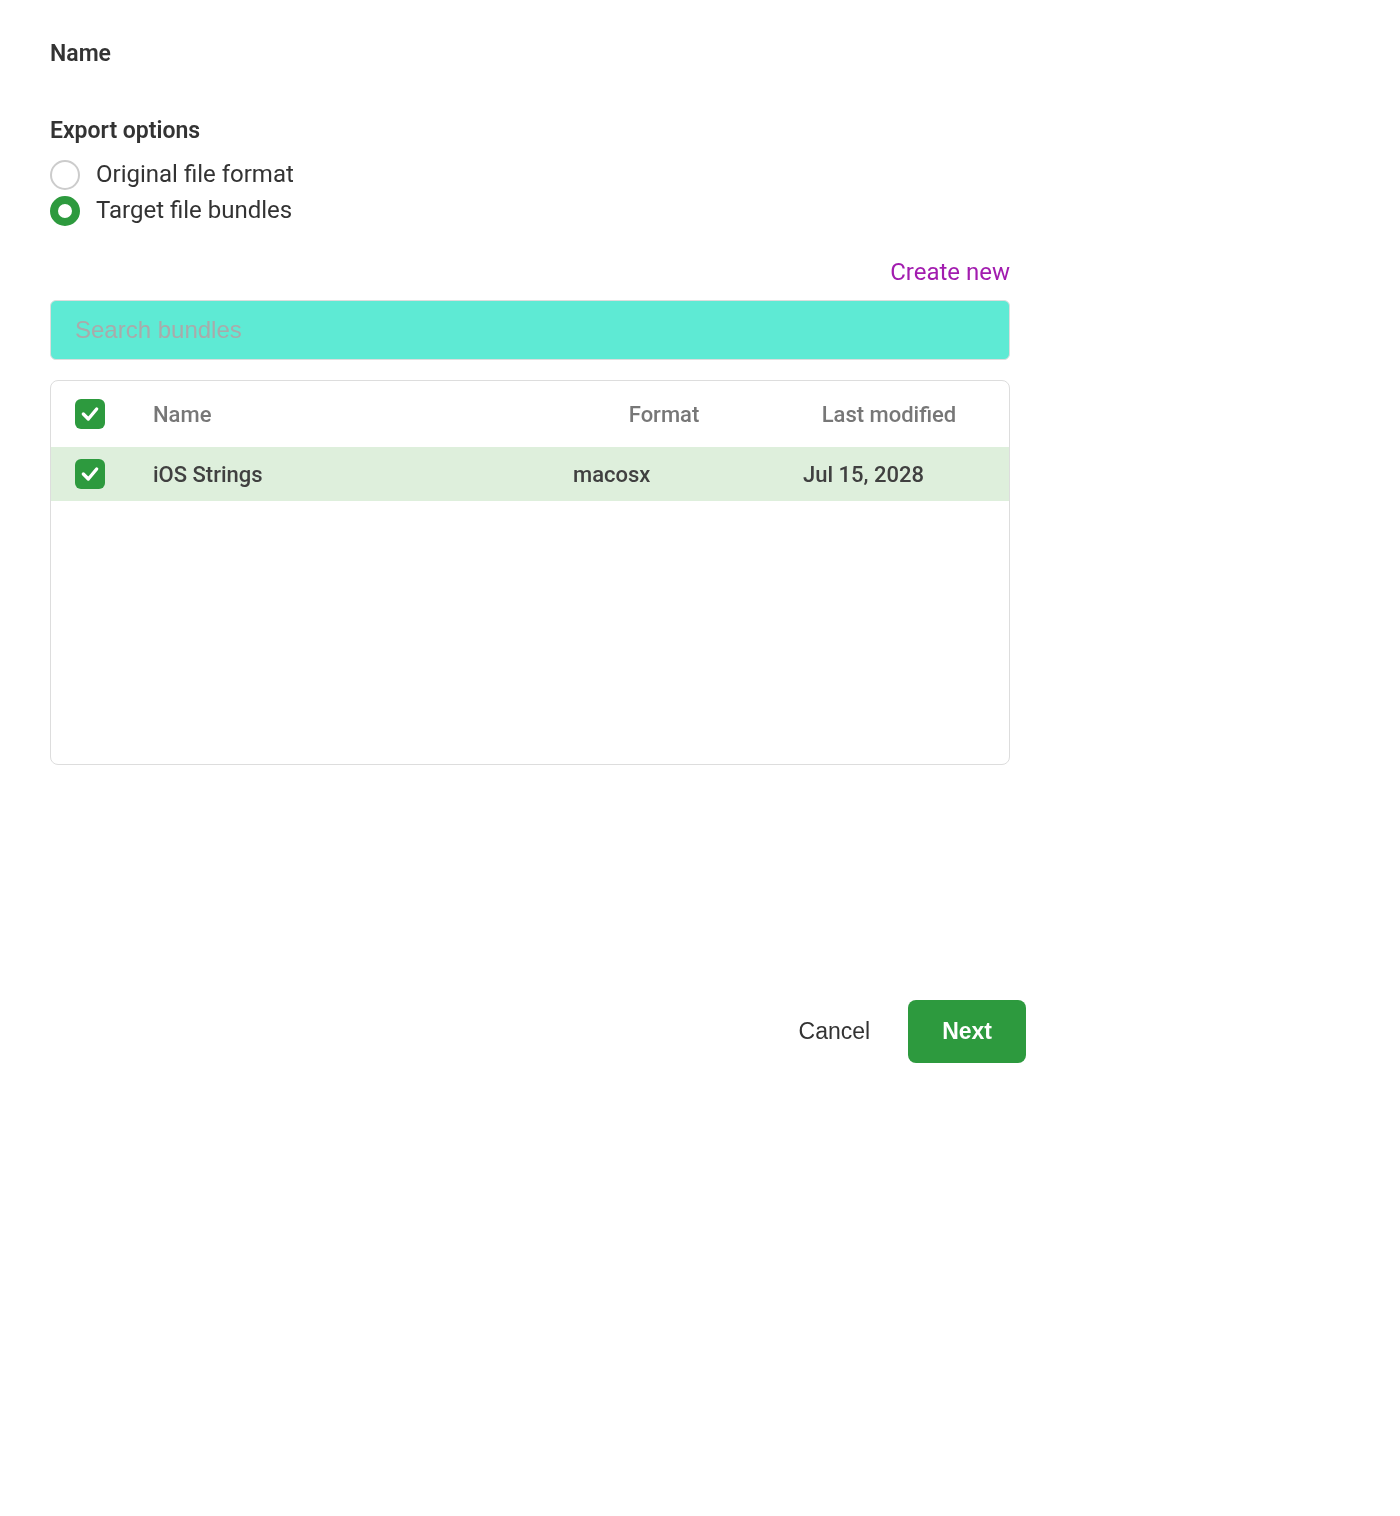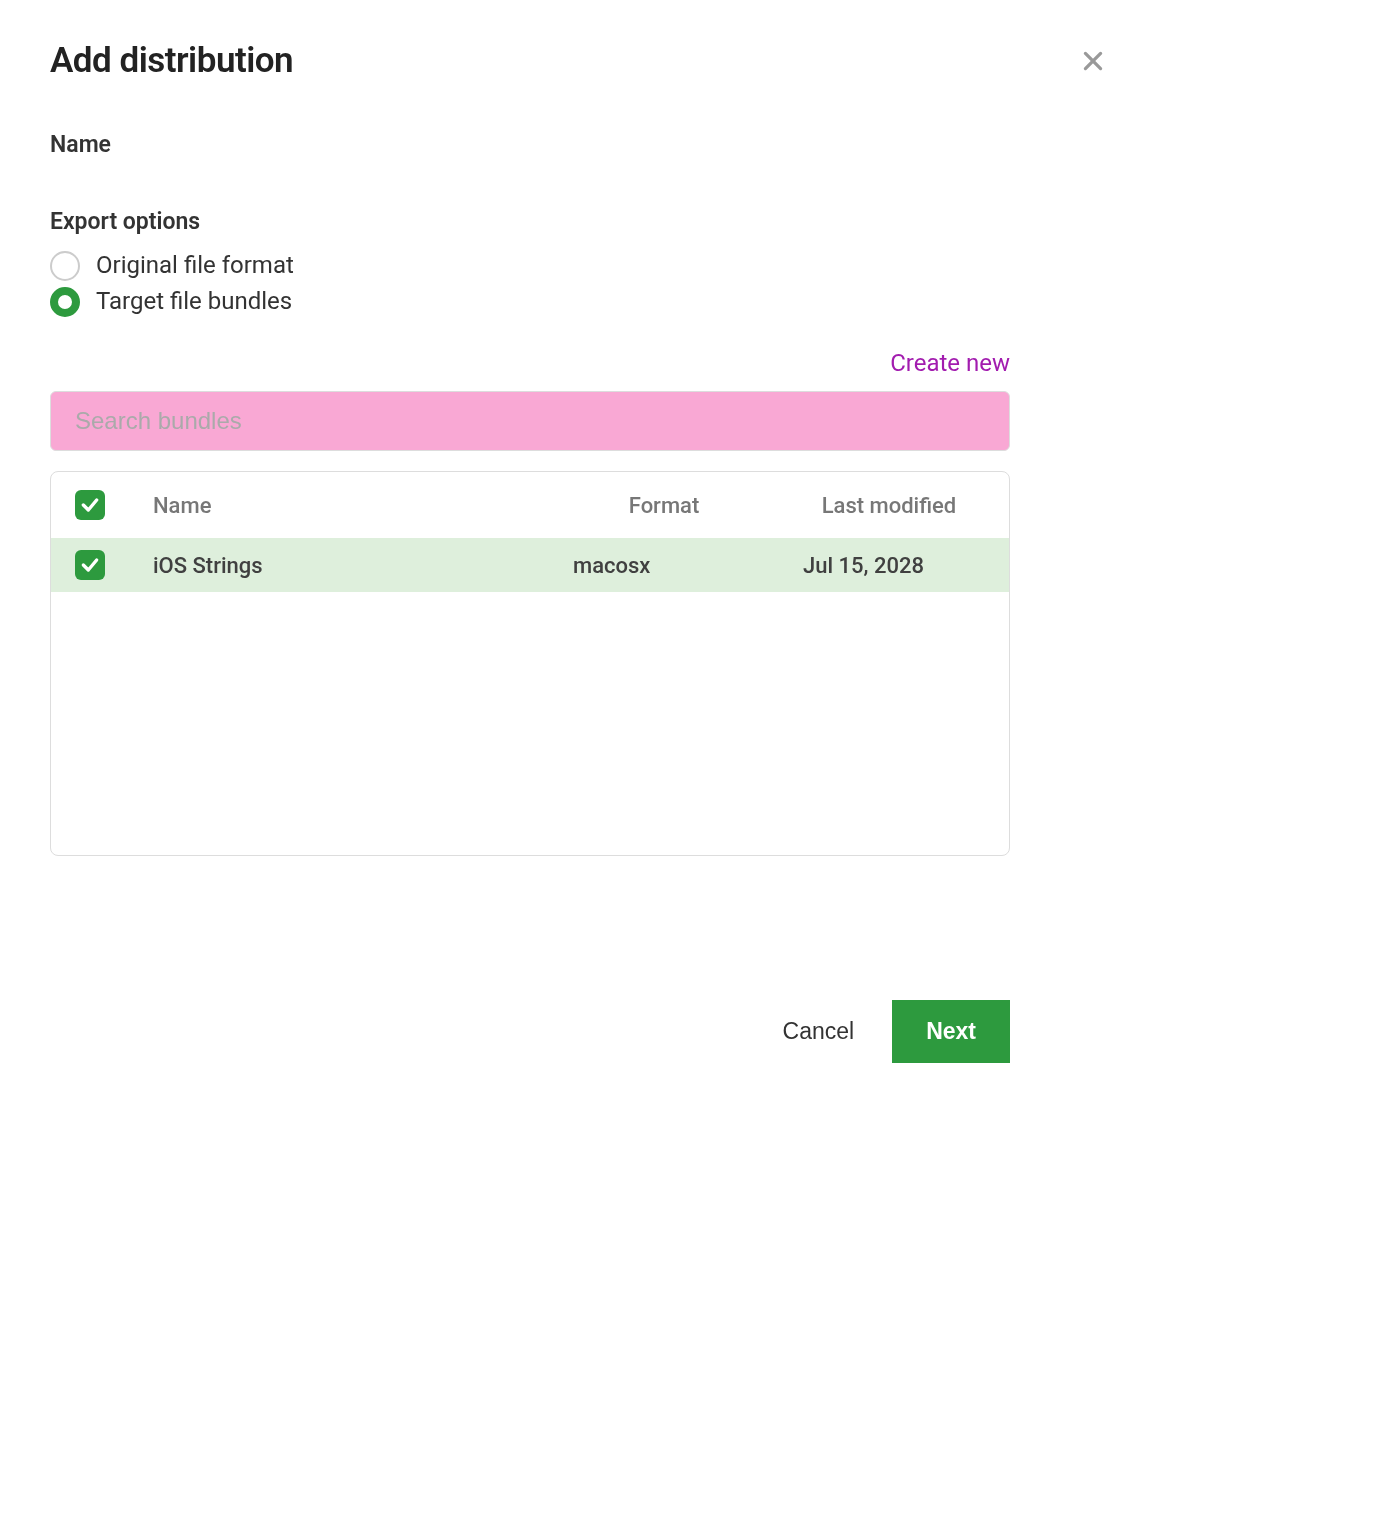--- a/index.html
+++ b/index.html
@@ -89,21 +89,21 @@
     width: 960px;
   }
   .search-input {
     width: 960px;
     height: 60px;
     border: 1px solid #ddd;
     border-radius: 6px;
     padding: 0 24px;
     font-size: 24px;
     color: #333;
-    background: #f9a8d4;
+    background: #5eead4;
     outline: none;
   }
   .search-input::placeholder { color: #aaa; }
   .card {
     width: 960px;
     border: 1px solid #ddd;
     border-radius: 8px;
     margin-top: 20px;
     height: 385px;
     overflow: hidden;
@@ -134,21 +134,21 @@
     border-radius: 6px;
     background: #2d9a3e;
     display: flex;
     align-items: center;
     justify-content: center;
     cursor: pointer;
   }
   .checkbox svg { width: 20px; height: 20px; display:block; }
   .footer {
     position: absolute;
-    left: 0;
+    left: 16px;
     top: 1000px;
     width: 960px;
     display: flex;
     justify-content: flex-end;
     align-items: center;
     gap: 38px;
   }
   .cancel-btn {
     font-size: 23px;
     color: #333;
@@ -156,41 +156,30 @@
     background: none;
     border: none;
     font-weight: 500;
   }
   .next-btn {
     background: #2d9a3e;
     color: #fff;
     font-size: 23px;
     font-weight: 600;
     border: none;
-    border-radius: 0;
+    border-radius: 8px;
     padding: 18px 34px;
     cursor: pointer;
   }
 </style>
 </head>
 <body>
 
 <div class="dialog">
 
-  <div class="header">
-    <h1 class="title">Add distribution</h1>
-    <div class="close-btn">
-      <span>
-        <svg viewBox="0 0 24 24" fill="none" stroke="currentColor" stroke-width="3" stroke-linecap="round">
-            <line x1="5" y1="5" x2="19" y2="19"></line>
-            <line x1="19" y1="5" x2="5" y2="19"></line>
-          </svg>
-      </span>
-    </div>
-  </div>
 
   <div class="section">
     <label class="field-label">Name</label>
   </div>
 
   <div class="section" style="margin-bottom:0;">
     <label class="field-label">Export options</label>
     <div class="radio-group">
       <div class="radio-item">
         <span class="radio-circle"></span>

